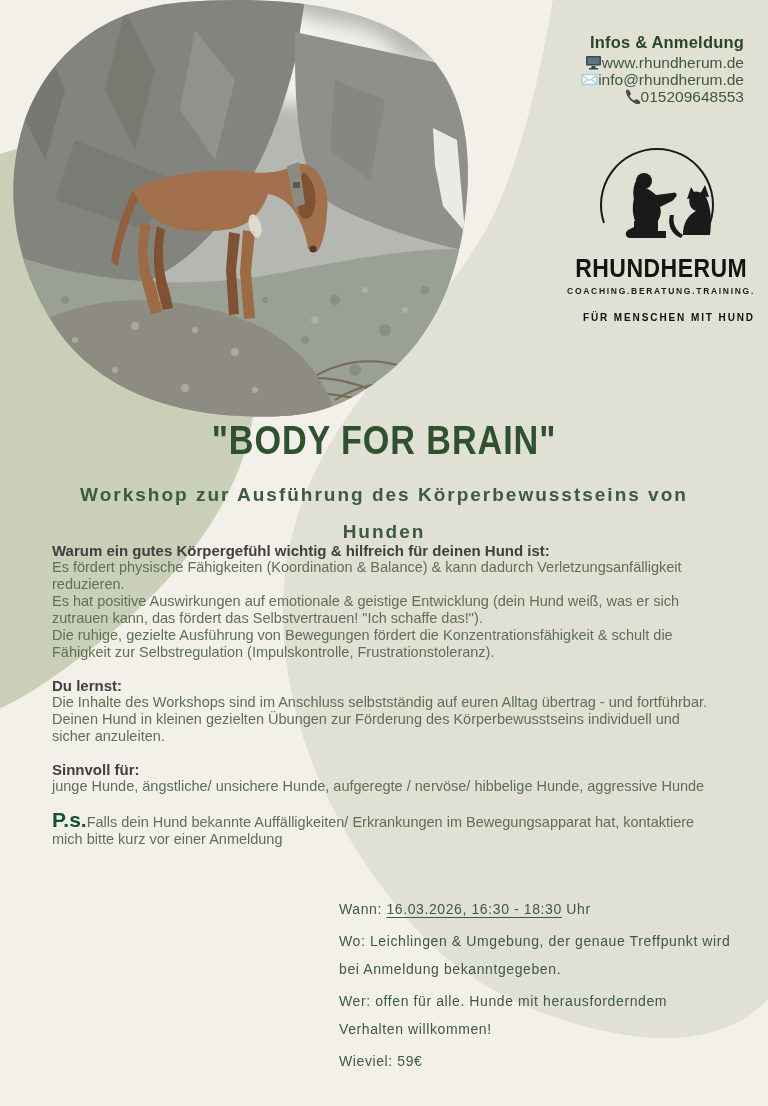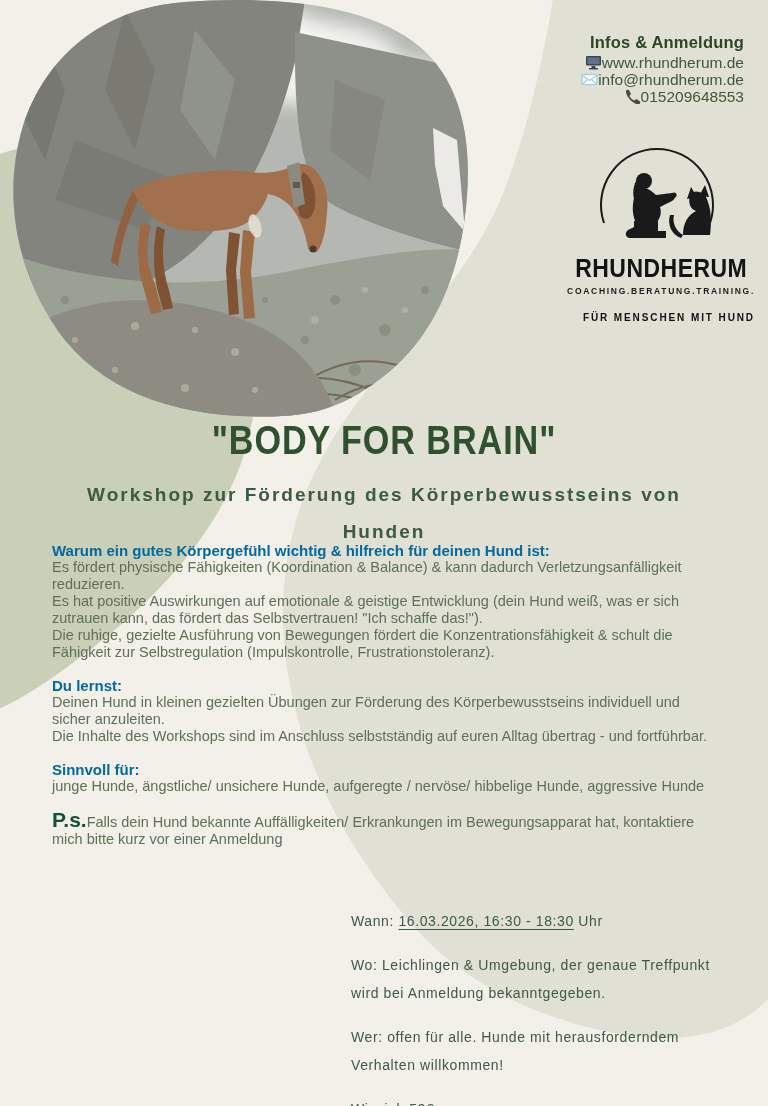--- a/index.html
+++ b/index.html
@@ -29,30 +29,30 @@
 
   
   .hero{left:0;top:419px;width:768px;z-index:3;text-align:center;}
   .hero .title{font-size:38px;font-weight:bold;color:#2f5130;letter-spacing:1px;
                transform:scale(.9,1.08);transform-origin:center;white-space:nowrap;}
   .hero .subtitle{margin:14px auto 0;width:660px;font-size:19px;font-weight:bold;
                   letter-spacing:2px;line-height:37px;color:#3c5b40;}
 
   
   .content{left:52px;top:542px;width:664px;z-index:3;color:#5e7056;font-size:14.5px;line-height:17px;}
-  .content h3{margin:0;font-size:15px;line-height:17px;color:#0369a1;font-weight:bold;}
+  .content h3{margin:0;font-size:15px;line-height:17px;color:#404040;font-weight:bold;}
   .content p{margin:0;}
   .content section{margin-bottom:16px;}
   .ps{margin-top:17px;}
   .ps .pslabel{font-weight:bold;color:#14532d;font-size:21px;}
 
   
   .details{left:335px;top:891px;width:404px;z-index:3;color:#3d5a44;
            font-size:14px;letter-spacing:.6px;line-height:28px;}
-  .details p{margin:16px;}
+  .details p{margin:4px;}
   .details .u{text-decoration:underline;text-underline-offset:3px;}
 </style>
 </head>
 <body>
 
 <svg id="bg" class="abs" width="768" height="1106" viewBox="0 0 768 1106">
   <rect x="0" y="0" width="768" height="1106" fill="#f2f0e8"></rect>
   <path fill="#e0e0d4" d="M 556,-20 L 788,-20 L 788,965 C 772,1012 722,1042 652,1038
            C 560,1030 470,990 415,928 C 368,874 318,800 296,712
            C 274,625 278,540 322,458 C 364,378 452,300 494,214
@@ -216,34 +216,34 @@
       <path d="M 123,92 C 116,88 112,80 114,72 L 110,72 C 107,82 112,92 121,95 Z"></path>
     </g>
   </svg>
   <div class="name">RHUNDHERUM</div>
   <div class="tag1">COACHING.BERATUNG.TRAINING.</div>
   <div class="tag2">FÜR MENSCHEN MIT HUND</div>
 </div>
 
 <div class="hero abs">
   <div class="title">"BODY FOR BRAIN"</div>
-  <div class="subtitle">Workshop zur Förderung des Körperbewusstseins von Hunden</div>
+  <div class="subtitle">Workshop zur Ausführung des Körperbewusstseins von Hunden</div>
 </div>
 
 <div class="content abs">
   <section>
     <h3>Warum ein gutes Körpergefühl wichtig &amp; hilfreich für deinen Hund ist:</h3>
     <p>Es fördert physische Fähigkeiten (Koordination &amp; Balance) &amp; kann dadurch Verletzungsanfälligkeit reduzieren.</p>
     <p>Es hat positive Auswirkungen auf emotionale &amp; geistige Entwicklung (dein Hund weiß, was er sich zutrauen kann, das fördert das Selbstvertrauen! "Ich schaffe das!").</p>
     <p>Die ruhige, gezielte Ausführung von Bewegungen fördert die Konzentrationsfähigkeit &amp; schult die Fähigkeit zur Selbstregulation (Impulskontrolle, Frustrationstoleranz).</p>
   </section>
   <section>
     <h3>Du lernst:</h3>
+    <p>Die Inhalte des Workshops sind im Anschluss selbstständig auf euren Alltag übertrag - und fortführbar.</p>
     <p>Deinen Hund in kleinen gezielten Übungen zur Förderung des Körperbewusstseins individuell und sicher anzuleiten.</p>
-    <p>Die Inhalte des Workshops sind im Anschluss selbstständig auf euren Alltag übertrag - und fortführbar.</p>
   </section>
   <section>
     <h3>Sinnvoll für:</h3>
     <p>junge Hunde, ängstliche/ unsichere Hunde, aufgeregte / nervöse/ hibbelige Hunde, aggressive Hunde</p>
   </section>
   <p class="ps">
     <span class="pslabel">P.s.</span><span>Falls dein Hund bekannte Auffälligkeiten/ Erkrankungen im Bewegungsapparat hat, kontaktiere mich bitte kurz vor einer Anmeldung</span>
   </p>
 </div>
 

